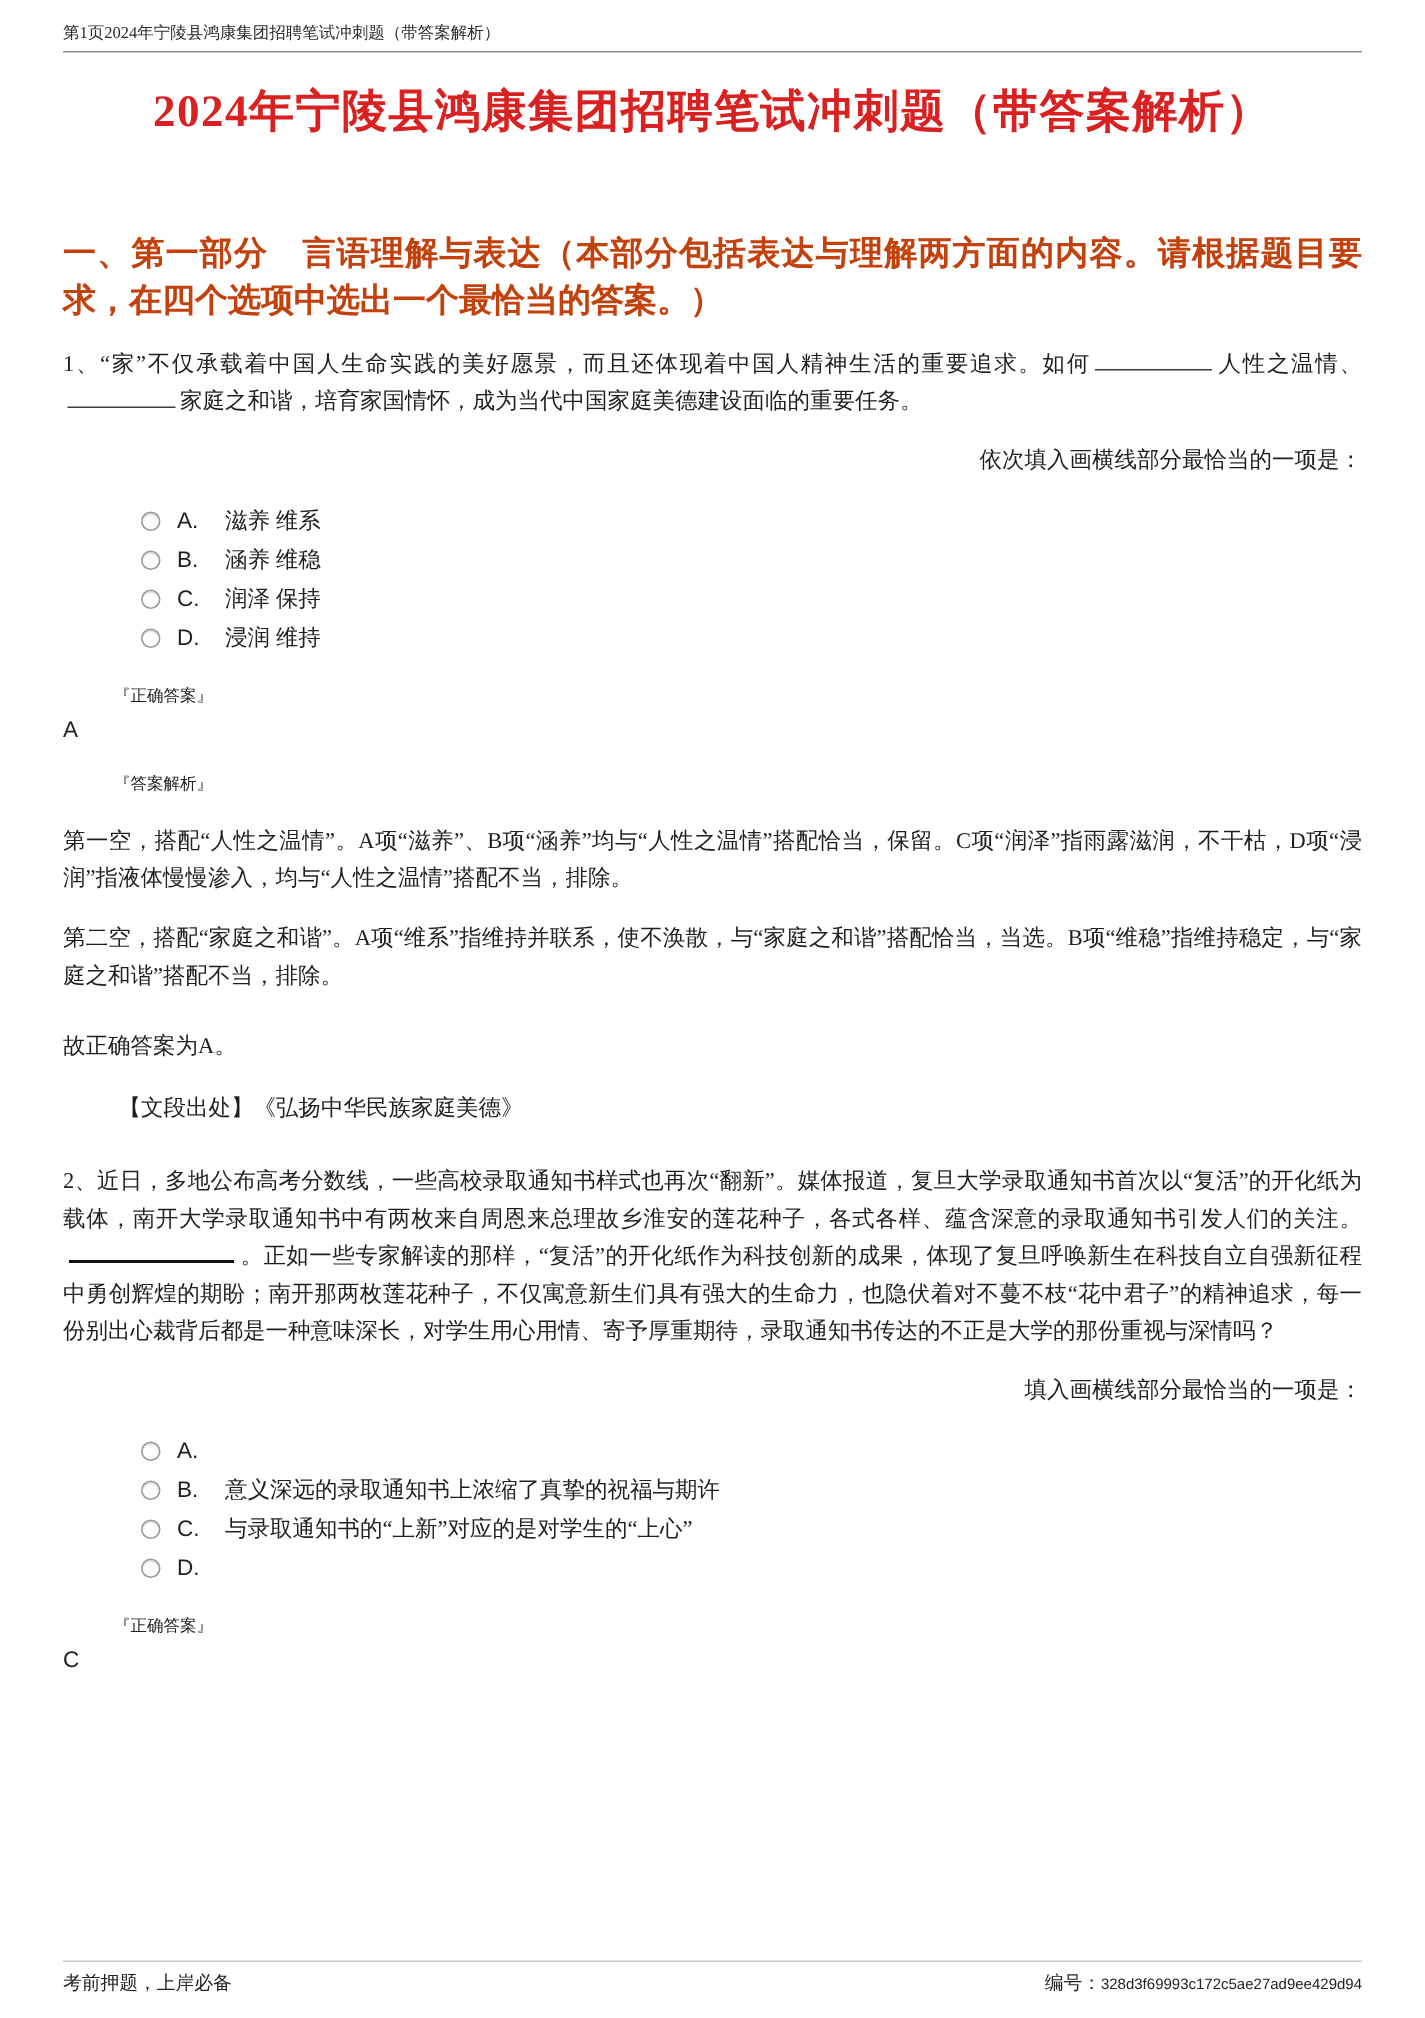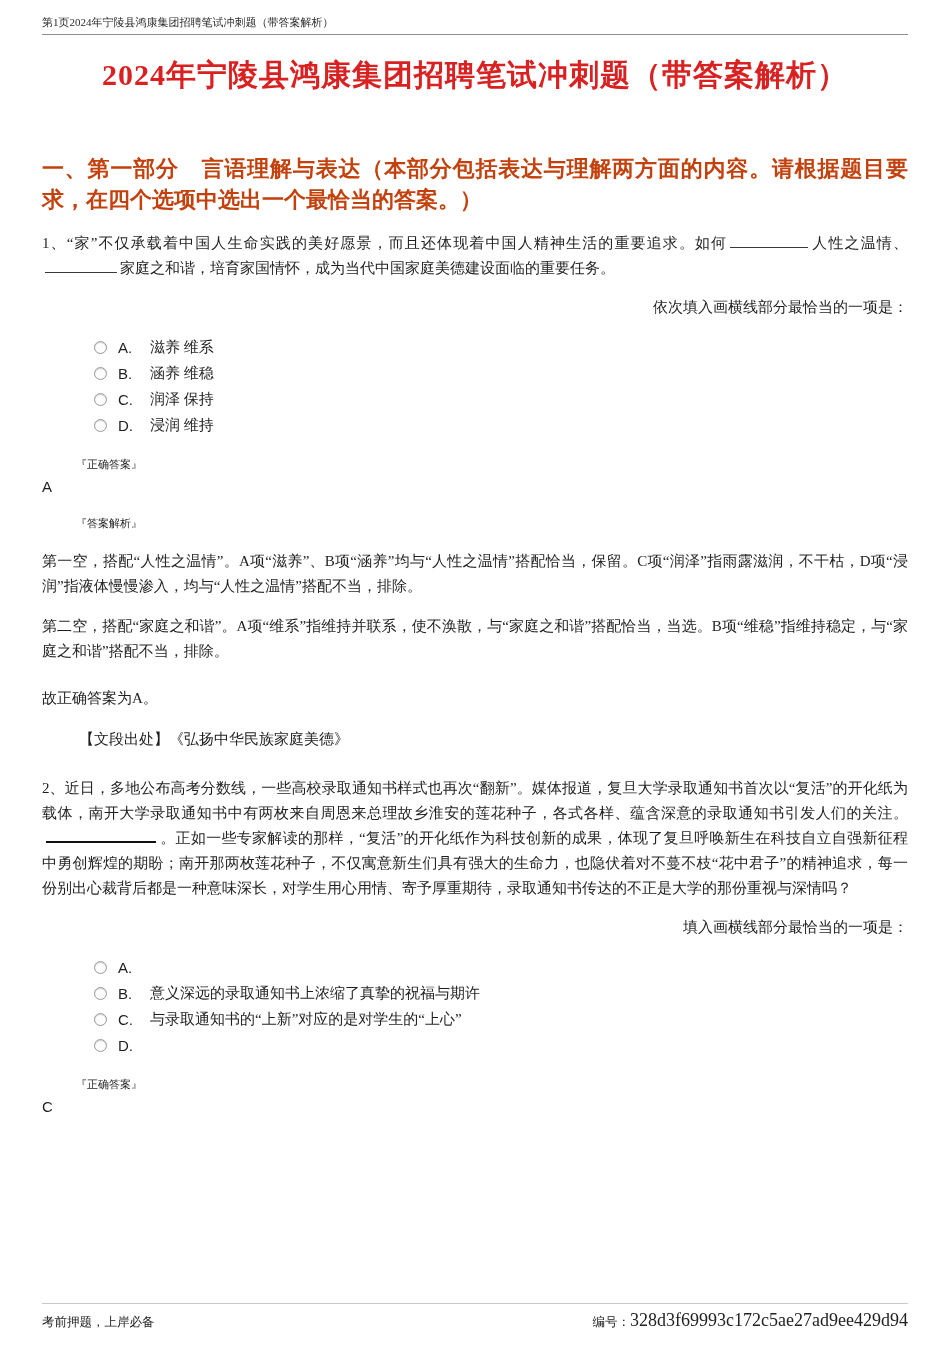--- a/index.html
+++ b/index.html
@@ -53,21 +53,21 @@
   .ans-val{font-family:"Liberation Sans","DejaVu Sans",sans-serif;font-size:15px;line-height:20px;margin-top:2px;}
   .para{margin-top:15px;font-size:15px;line-height:25px;text-align:justify;}
   .conclusion{margin-top:24px;font-size:15px;line-height:21px;}
   .source{margin-top:20px;font-size:15px;line-height:21px;margin-left:37px;}
   .q2{margin-top:26px;}
 
   
   .footer{position:absolute;left:42px;right:42px;bottom:14px;}
   .footer-rule{border:0;border-top:1px solid #c9c9c9;margin:0 0 6px 0;}
   .footer-row{display:flex;justify-content:space-between;align-items:baseline;font-size:12.5px;color:#222;}
-  .serial{font-family:Liberation Serif, serif;font-size:18px;}
+  .serial{font-family:Liberation Sans, sans-serif;font-size:10px;}
 </style>
 </head>
 <body>
 
 <div class="page">
 
   <div class="hdr">
     <span>第1页</span>
     <span>2024年宁陵县鸿康集团招聘笔试冲刺题（带答案解析）</span>
   </div>

